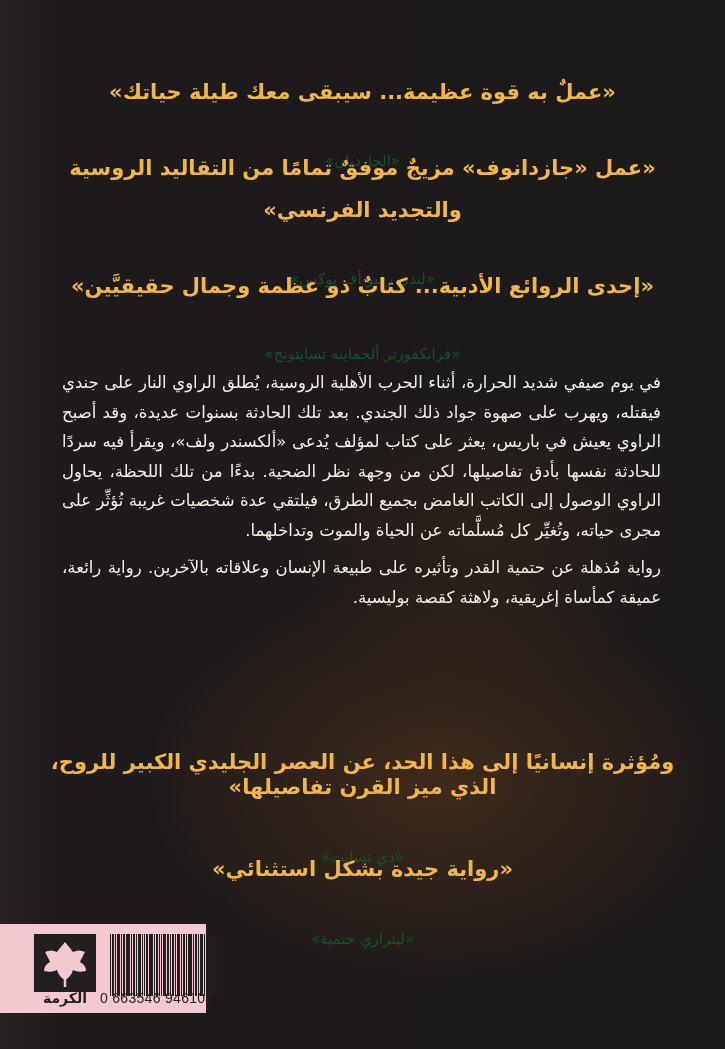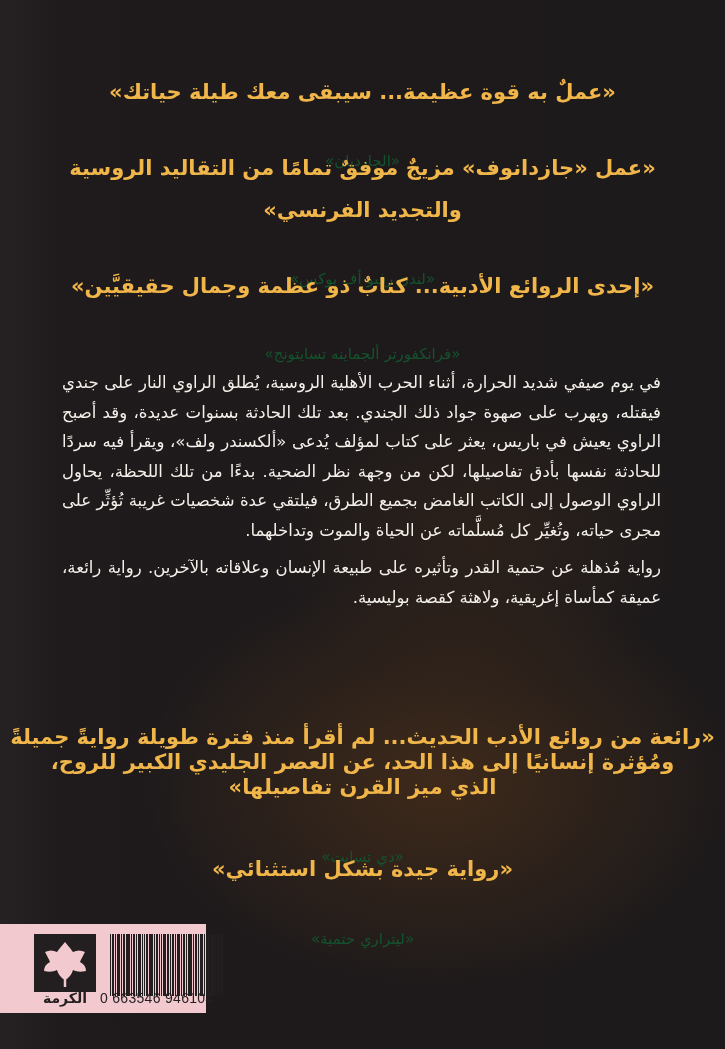--- a/index.html
+++ b/index.html
@@ -59,21 +59,20 @@
   <div class="line gold-light src" style="top:234px;">«لندن رفيو أف بوكس»</div>
 
   <div class="line gold q" style="top:274px;">«إحدى الروائع الأدبية... كتابٌ ذو عظمة وجمال حقيقيَّين»</div>
   <div class="line gold-light src" style="top:309px;">«فرانكفورتر ألجماينه تسايتونج»</div>
 
   <div class="body-text" style="top:368px;">
     <p>في يوم صيفي شديد الحرارة، أثناء الحرب الأهلية الروسية، يُطلق الراوي النار على جندي فيقتله، ويهرب على صهوة جواد ذلك الجندي. بعد تلك الحادثة بسنوات عديدة، وقد أصبح الراوي يعيش في باريس، يعثر على كتاب لمؤلف يُدعى «ألكسندر ولف»، ويقرأ فيه سردًا للحادثة نفسها بأدق تفاصيلها، لكن من وجهة نظر الضحية. بدءًا من تلك اللحظة، يحاول الراوي الوصول إلى الكاتب الغامض بجميع الطرق، فيلتقي عدة شخصيات غريبة تُؤثِّر على مجرى حياته، وتُغيِّر كل مُسلَّماته عن الحياة والموت وتداخلهما.</p>
     <p style="margin-top:8px;">رواية مُذهلة عن حتمية القدر وتأثيره على طبيعة الإنسان وعلاقاته بالآخرين. رواية رائعة، عميقة كمأساة إغريقية، ولاهثة كقصة بوليسية.</p>
   </div>
 
-  <div class="line gold q" style="top:725px;">«رائعة من روائع الأدب الحديث... لم أقرأ منذ فترة طويلة روايةً جميلةً</div>
   <div class="line gold q" style="top:750px;">ومُؤثرة إنسانيًا إلى هذا الحد، عن العصر الجليدي الكبير للروح،</div>
   <div class="line gold q" style="top:775px;">الذي ميز القرن تفاصيلها»</div>
   <div class="line gold-light src" style="top:812px;">«دي تسايت»</div>
 
   <div class="line gold q" style="top:857px;">«رواية جيدة بشكل استثنائي»</div>
   <div class="line gold-light src" style="top:894px;">«ليتراري حتمية»</div>
 
   <div class="label">
     <div class="logo">
       <svg width="50" height="50" viewBox="0 0 50 50">

